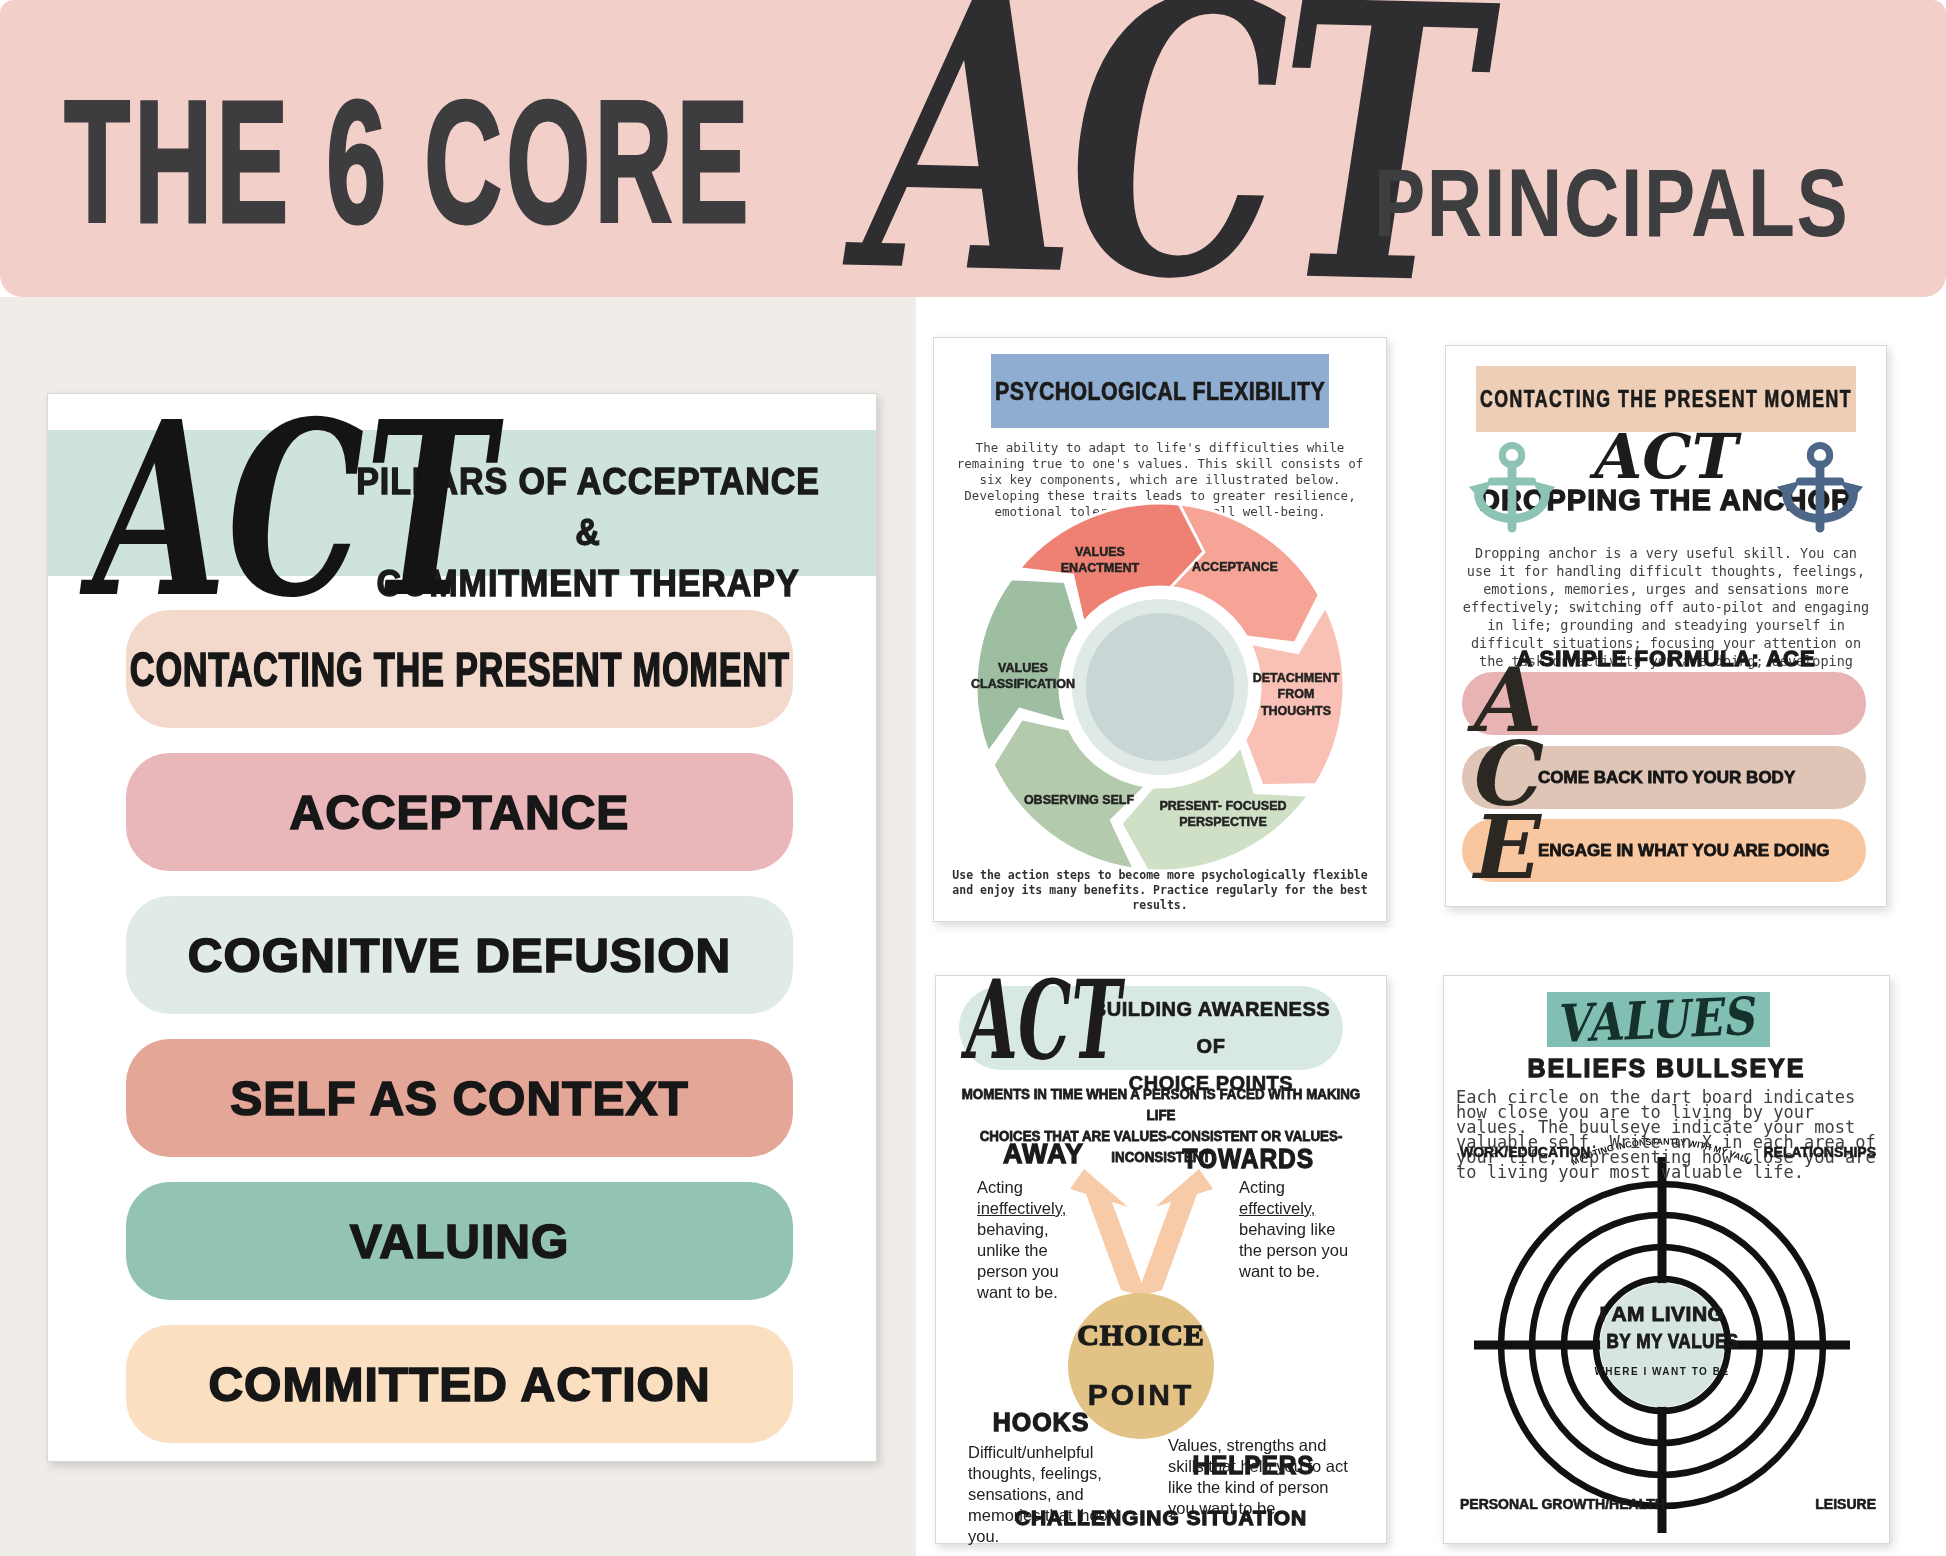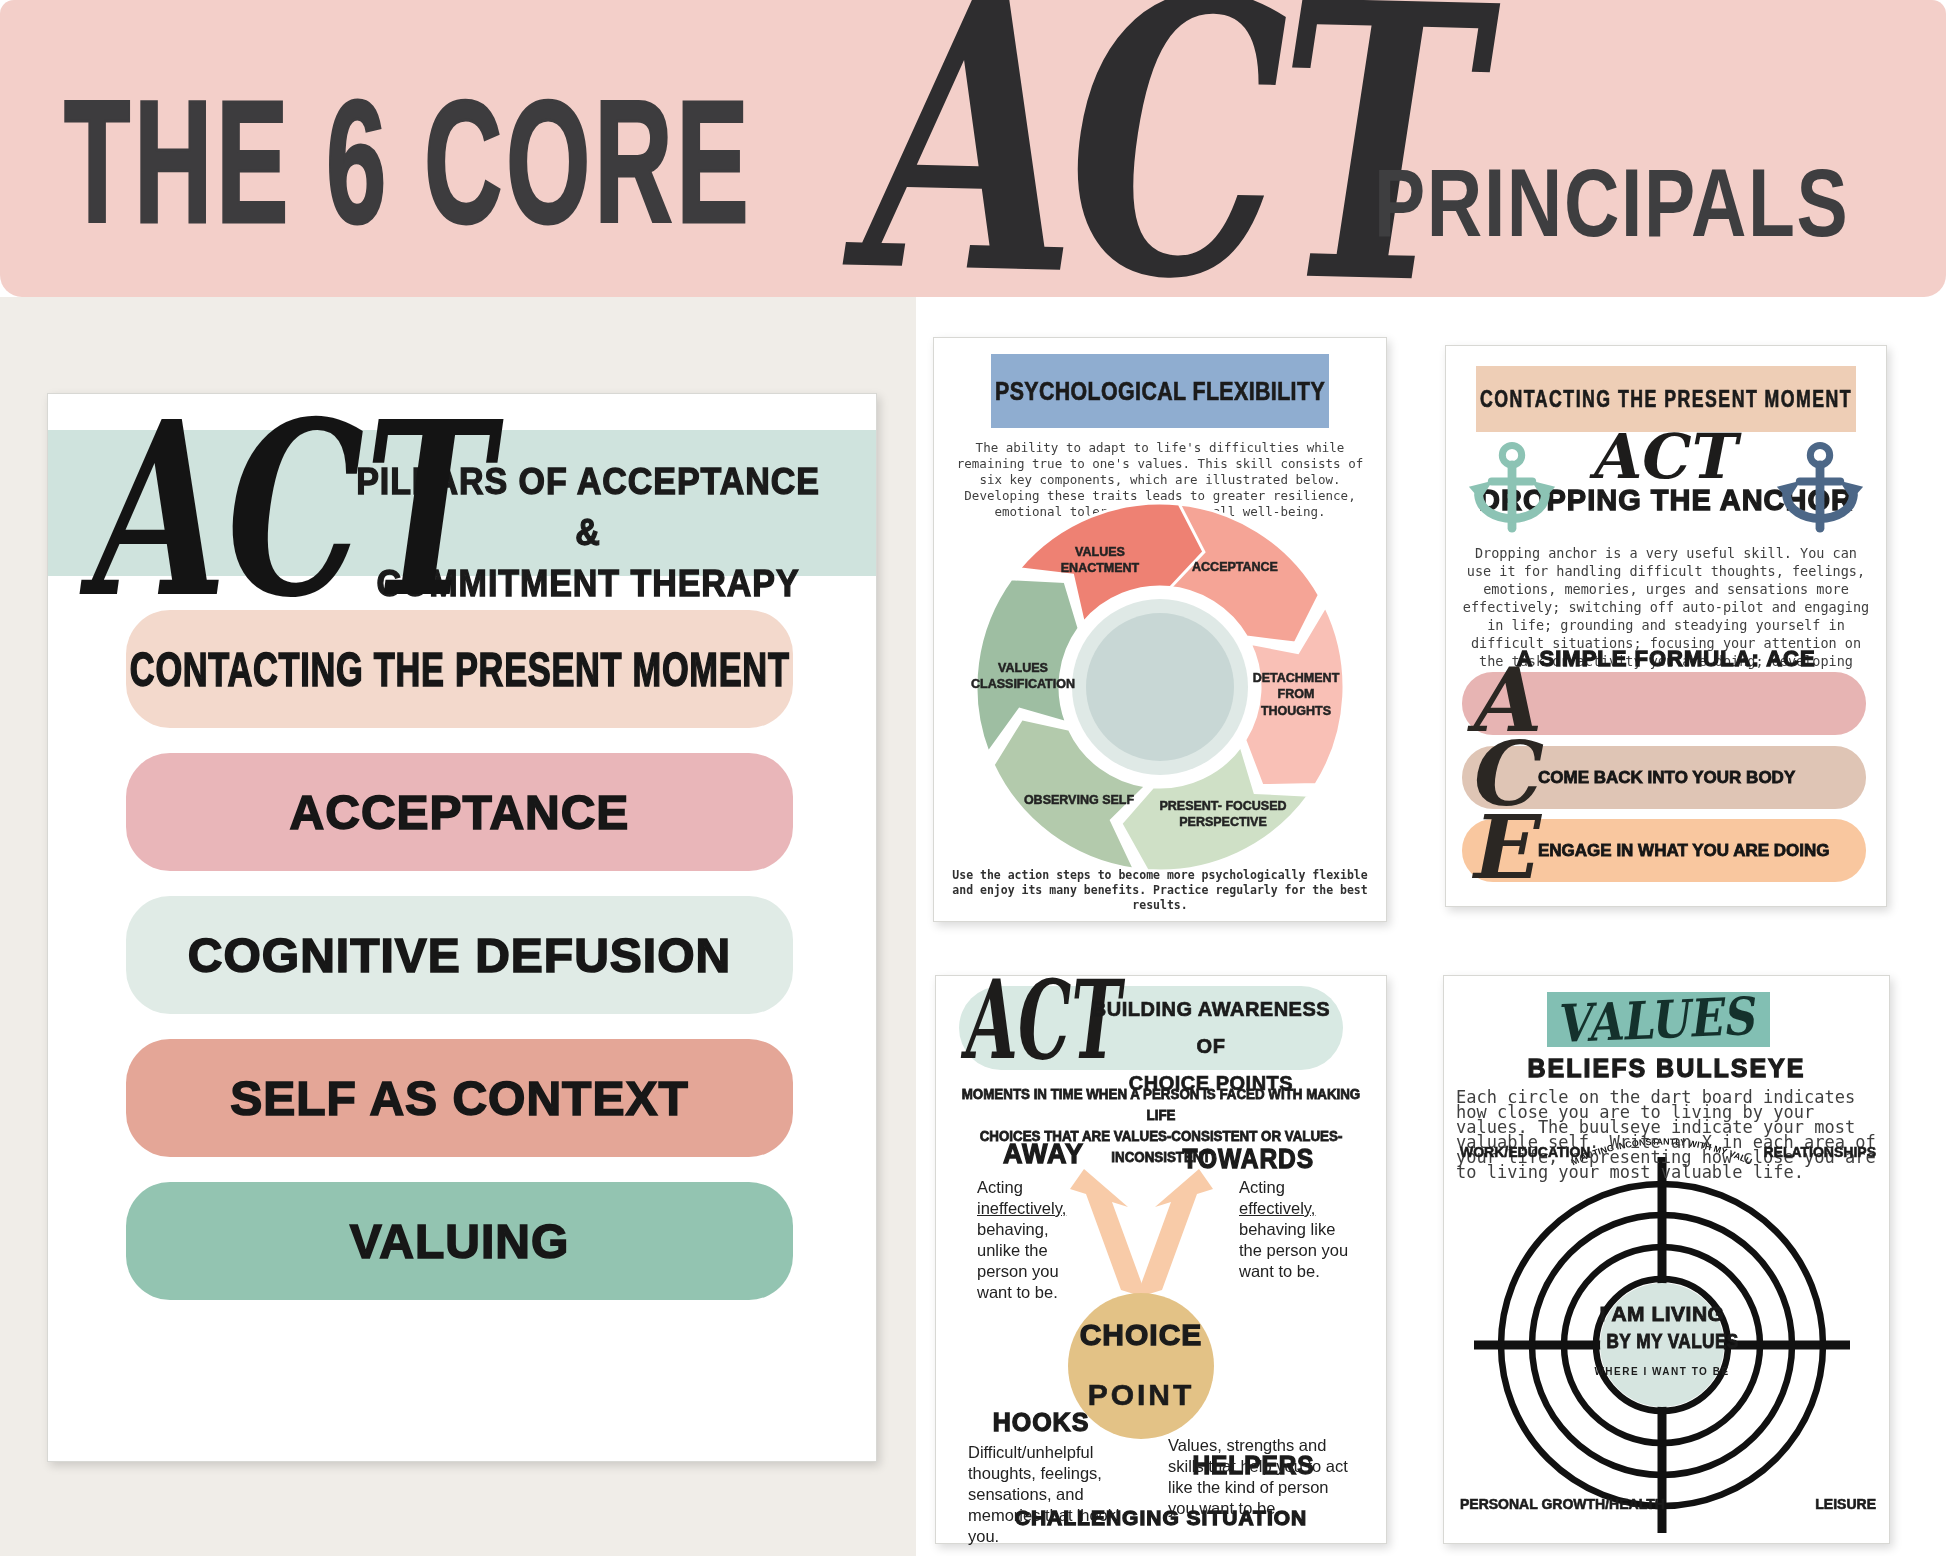--- a/index.html
+++ b/index.html
@@ -92,21 +92,21 @@
   #choice-sub{left:0px;top:108px;width:450px;text-align:center;font-size:14.5px;line-height:21px;
               font-weight:700;-webkit-text-stroke:.8px currentColor;color:#1d1d1d;
               transform:scaleX(.92);}
   #away-heading{left:40px;top:163px;width:135px;text-align:center;}
   #towards-heading{left:240px;top:168px;width:140px;text-align:center;}
   #away-heading .fit,#towards-heading .fit{font-size:27px;}
   .side-text{font-size:16.5px;line-height:21px;color:#222222;}
   #away-text{left:41px;top:201px;width:130px;}
   #towards-text{left:303px;top:201px;width:118px;}
   #choice-word1{left:135px;top:342px;width:140px;text-align:center;}
-  #choice-word1 .fit{font-size:30px;}
+  #choice-word1 .fit{font-size:30px;font-family:Liberation Serif, serif;}
   #choice-word2{left:135px;top:402px;width:140px;text-align:center;}
   #choice-word2 .fit{font-size:30px;letter-spacing:3px;-webkit-text-stroke:.6px currentColor;}
   #hooks-heading{left:40px;top:432px;width:130px;text-align:center;}
   #helpers-heading{left:253px;top:432px;width:130px;text-align:center;margin-top:43px;}
   #hooks-heading .fit,#helpers-heading .fit{font-size:25px;}
   #hooks-body{left:32px;top:466px;width:178px;}
   #helpers-body{left:232px;top:459px;width:188px;}
   #challenging{left:0;top:530px;width:450px;text-align:center;}
   #challenging .fit{font-size:21px;}
 
@@ -156,20 +156,23 @@
       </div>
     <div class="pill pill-2 abs" style="background-color: rgb(224, 235, 230);">
       <span class="pill-label fit">COGNITIVE DEFUSION</span>
       </div>
     <div class="pill pill-3 abs" style="background-color: rgb(228, 166, 151);">
       <span class="pill-label fit">SELF AS CONTEXT</span>
       </div>
     <div class="pill pill-4 abs" style="background-color: rgb(147, 196, 177);">
       <span class="pill-label fit">VALUING</span>
       </div>
+    <div class="pill pill-5 abs" style="background-color: rgb(251, 223, 193);">
+      <span class="pill-label fit">COMMITTED ACTION</span>
+      </div>
   </div>
 
   <div id="flex-card" class="card">
     <div id="flex-header" class="abs">
       <span class="chunky-sm fit" style="transform: scaleX(0.821); transform-origin: center center;">PSYCHOLOGICAL FLEXIBILITY</span>
     </div>
     <div id="flex-intro" class="abs mono">The ability to adapt to life's difficulties while remaining true to one's values. This skill consists of six key components, which are illustrated below. Developing these traits leads to greater resilience, emotional tolerance, and overall well-being.</div>
     <div id="flex-diagram" class="abs">
       <svg id="flex-svg" width="386" height="386" viewBox="0 0 386 386">
           <path d="M 205.8 9.4 A 184 184 0 0 1 352.3 101.0 L 328.1 149.1 L 279.6 143.0 A 100 100 0 0 0 200.0 93.2 L 232.1 56.5 Z" fill="#f5a496" stroke="#ffffff" stroke-width="3"></path>

